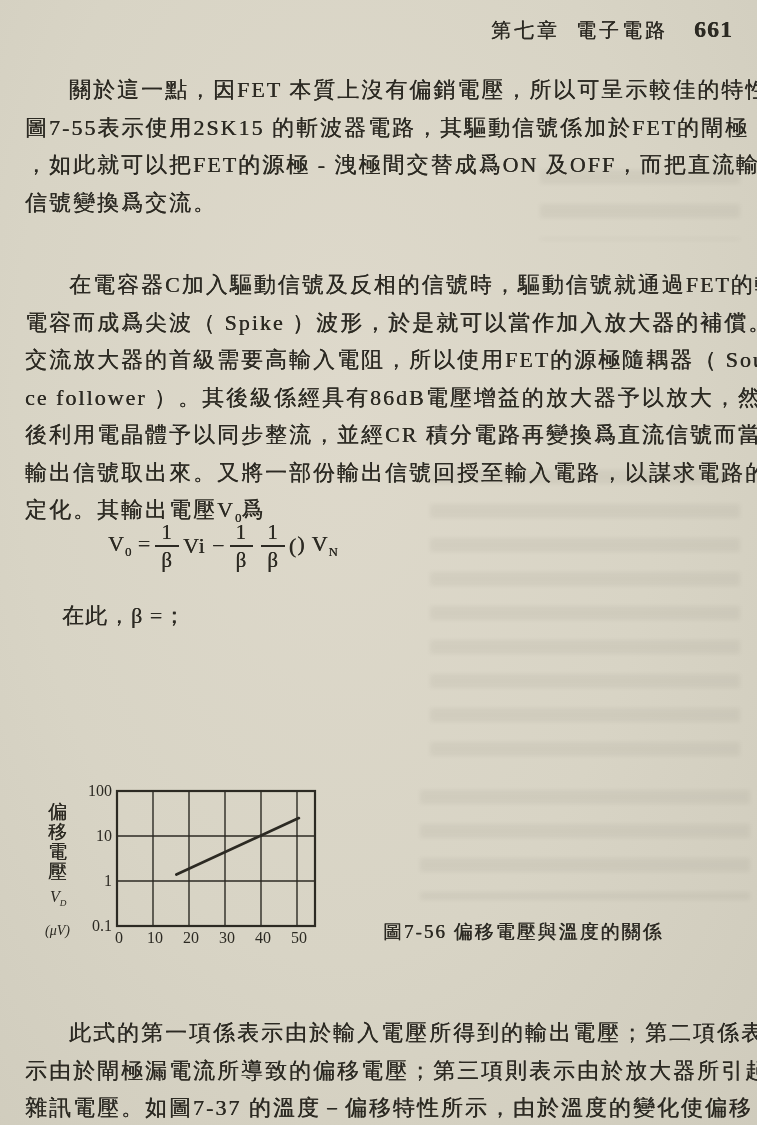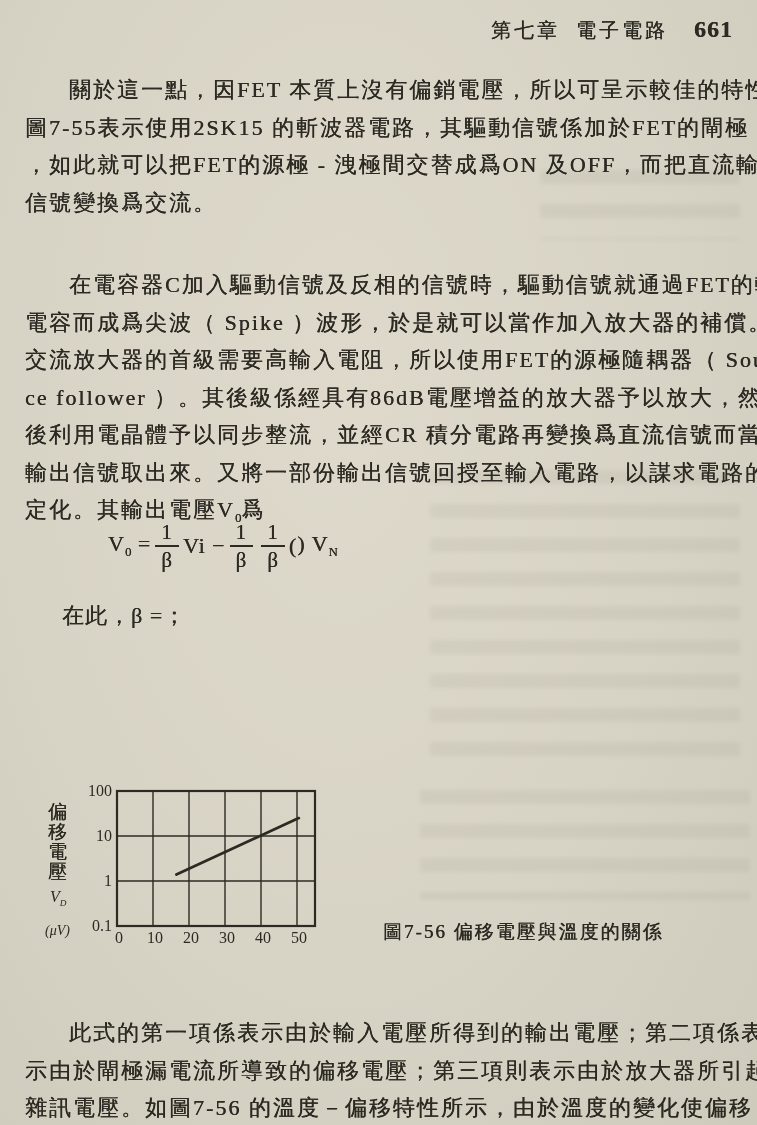--- a/index.html
+++ b/index.html
@@ -121,14 +121,14 @@
       <text x="94" y="65" text-anchor="end" font-size="16" fill="#2c2a23" font-family="Liberation Serif, DejaVu Serif, serif">10</text>
       <text x="94" y="20" text-anchor="end" font-size="16" fill="#2c2a23" font-family="Liberation Serif, DejaVu Serif, serif">100</text>
       <polyline points="158.4,98.42423839447929 280.8,42.09269960975831" fill="none" stroke="#2c2a23" stroke-width="2.8" stroke-linecap="round"></polyline>
     </svg>
 </div>
 <div class="abs" id="figure-caption">圖7-56  偏移電壓與溫度的關係</div>
 
 <div class="abs" id="para3" style="left:25px;top:1014px;">
   <div class="line ind"><span>此式的第一項係表示由於輸入電壓所得到的輸出電壓；第二項係表</span></div>
   <div class="line"><span>示由於閘極漏電流所導致的偏移電壓；第三項則表示由於放大器所引起的</span></div>
-  <div class="line"><span>雜訊電壓。如圖7-56 的溫度－偏移特性所示，由於溫度的變化使偏移</span></div>
+  <div class="line"><span>雜訊電壓。如圖7-37 的溫度－偏移特性所示，由於溫度的變化使偏移</span></div>
 </div>
 
 </body></html>

